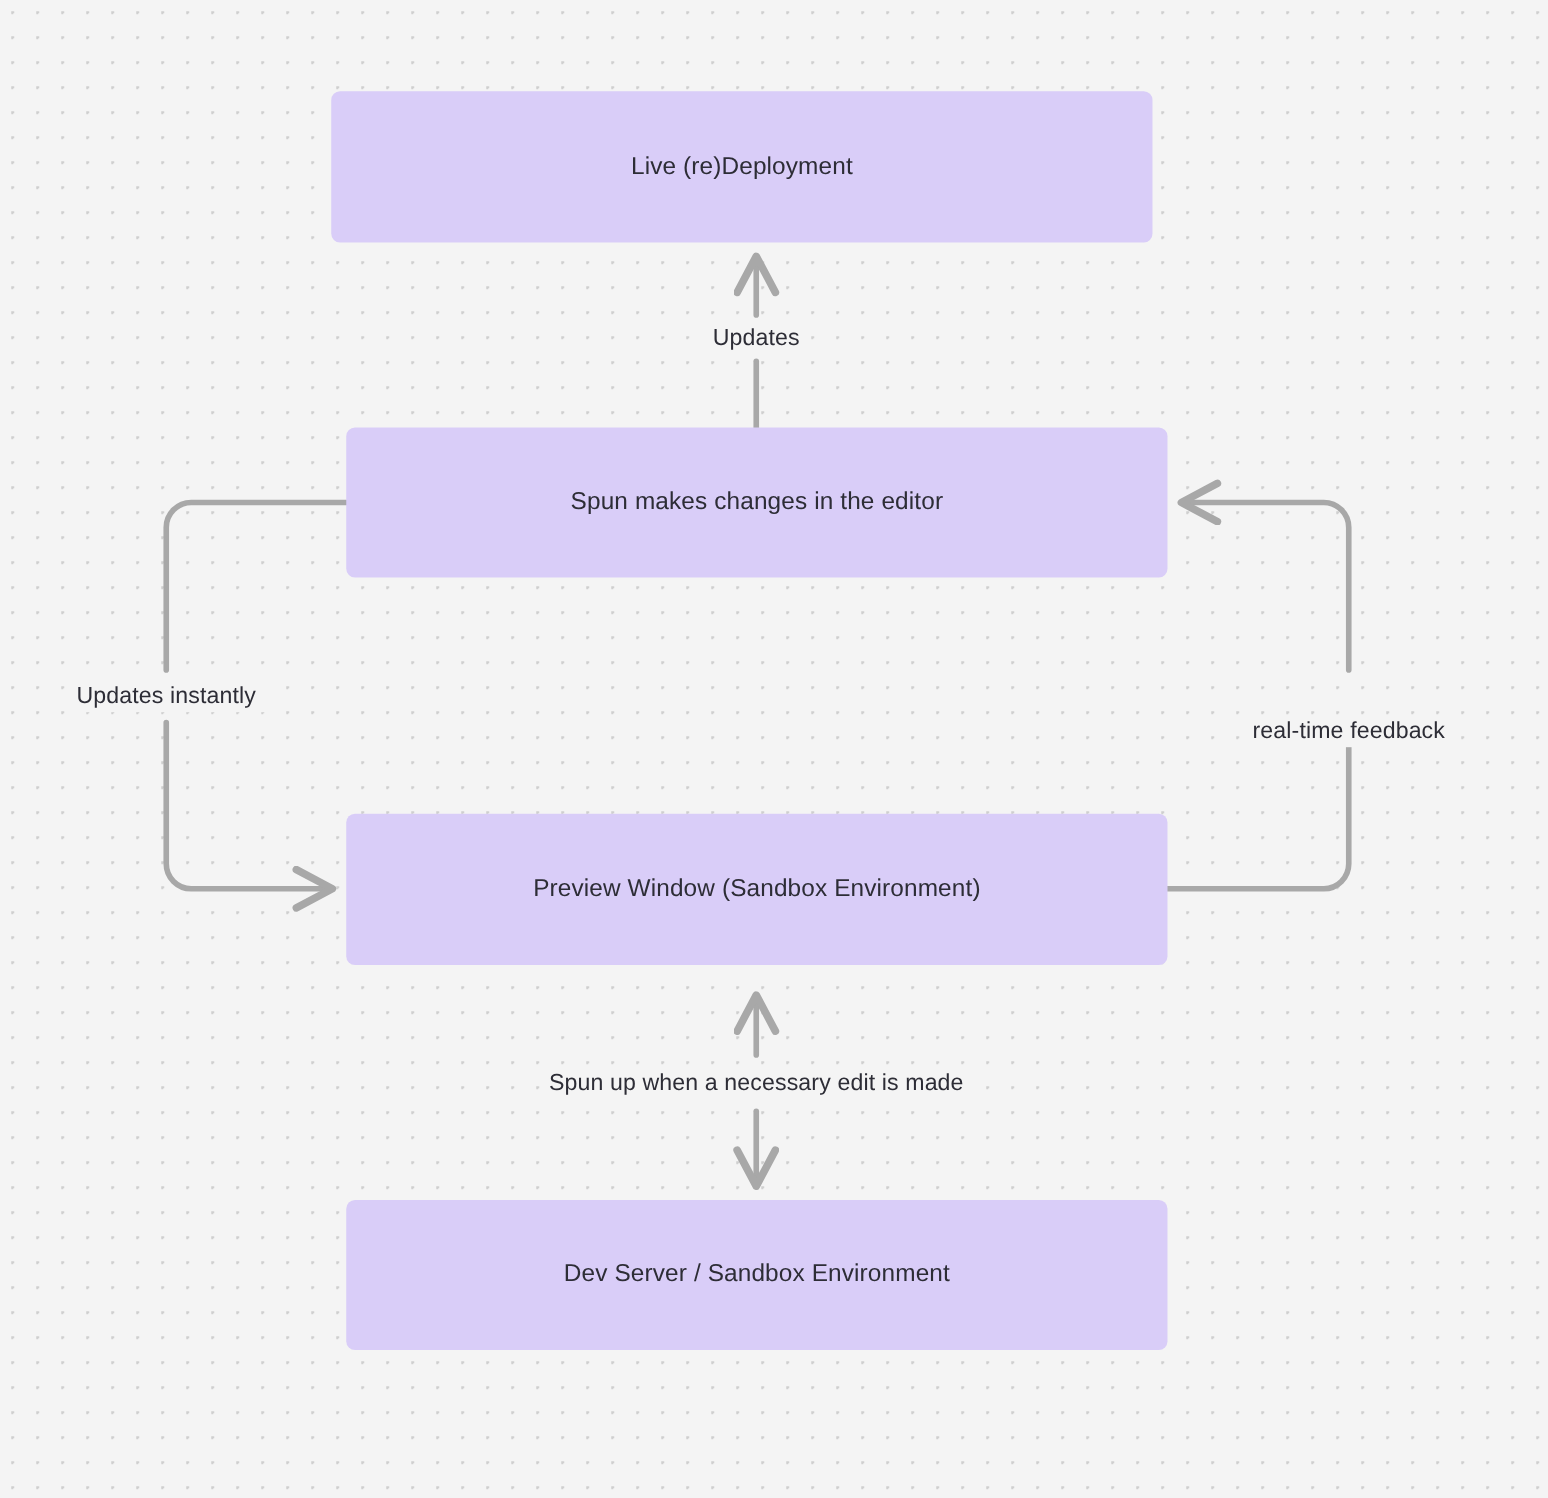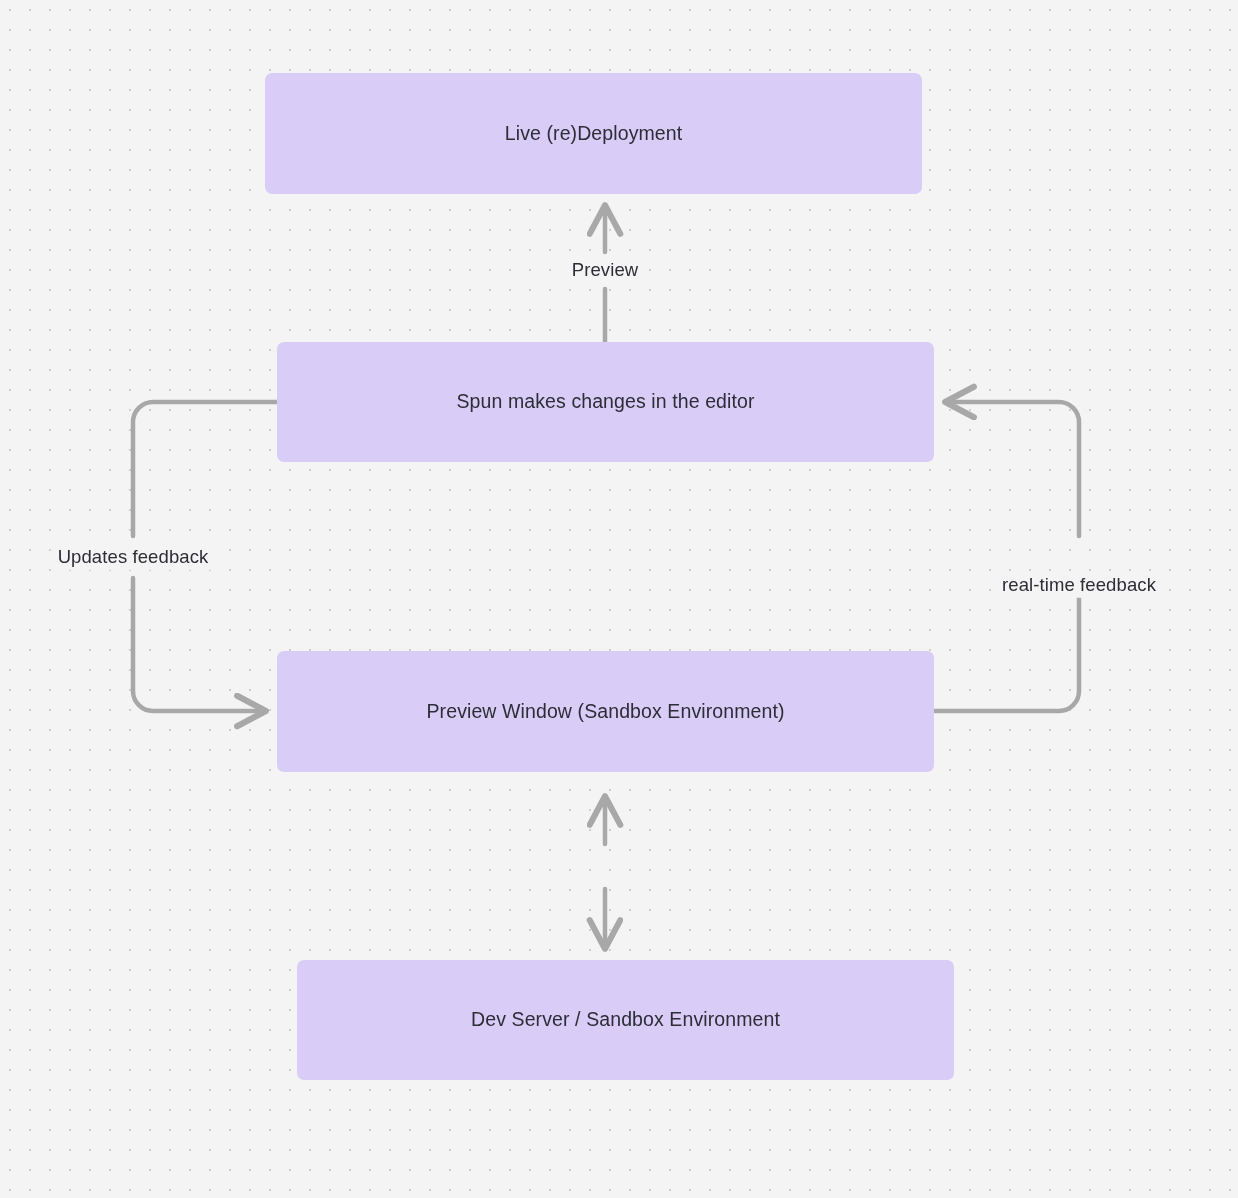--- a/index.html
+++ b/index.html
@@ -60,21 +60,21 @@
     white-space: nowrap;
     line-height: 1;
     background: #f4f4f4;
     padding: 3px 7px;
     transform: translate(-50%, -50%);
   }
 
   #node-live         { left: 265px; top: 73px;  width: 657px; height: 121px; }
   #node-user-changes { left: 277px; top: 342px; width: 657px; height: 120px; }
   #node-preview      { left: 277px; top: 651px; width: 657px; height: 121px; }
-  #node-dev-server   { left: 277px; top: 960px; width: 657px; height: 120px; margin-left: 20px; }
+  #node-dev-server   { left: 277px; top: 960px; width: 657px; height: 120px; }
 
   #label-publish       { left: 605px; top: 270px; }
   #label-updates       { left: 133px; top: 557px; }
   #label-realtime      { left: 1079px; top: 585px; }
   #label-spun-up       { left: 605px; top: 866px; }
 </style>
 </head>
 <body>
 
 <div id="canvas">
@@ -120,20 +120,21 @@
   </div>
 
   <div class="node" id="node-preview">
     <span class="node-label">Preview Window (Sandbox Environment)</span>
   </div>
 
   <div class="node" id="node-dev-server">
     <span class="node-label">Dev Server / Sandbox Environment</span>
   </div>
 
-  <div class="edge-label" id="label-publish">Preview</div>
+  <div class="edge-label" id="label-publish">Updates</div>
 
-  <div class="edge-label" id="label-updates">Updates feedback</div>
+  <div class="edge-label" id="label-updates">Updates instantly</div>
 
   <div class="edge-label" id="label-realtime">real-time feedback</div>
 
+  <div class="edge-label" id="label-spun-up">Spun up when a necessary edit is made</div>
 
 </div>
 
 </body></html>

